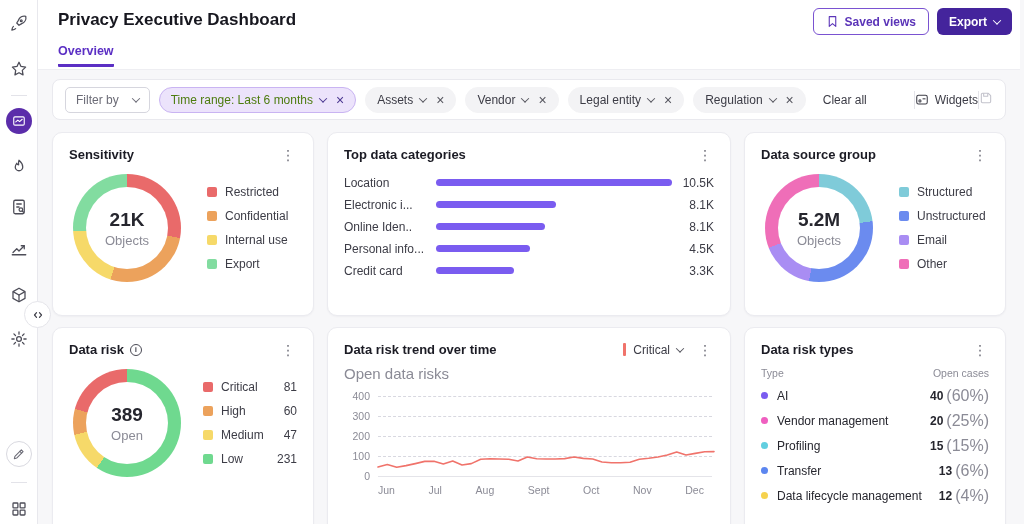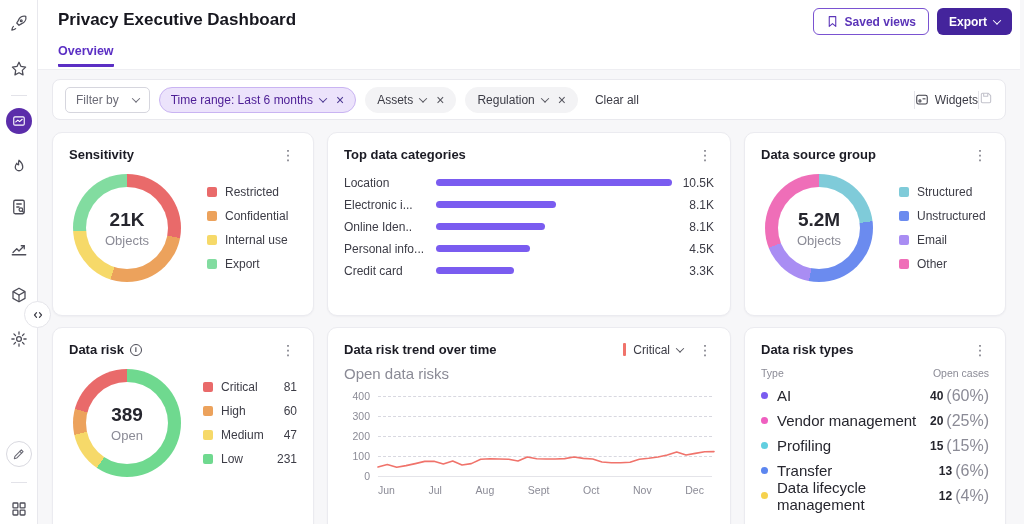--- a/index.html
+++ b/index.html
@@ -42,21 +42,21 @@
   
   .filterbar { position:absolute; left:18px; top:79px; width:954px; height:41px; background:#fff;
                border:1px solid #e9e9ee; border-radius:8px; display:flex; align-items:center; padding:0 12px; gap:9px; }
   .filter-by { display:flex; align-items:center; gap:14px; height:26px; padding:0 10px; border:1px solid #d6d6de;
                border-radius:5px; color:#6b6b76; font-size:12px; background:#fff; cursor:pointer; }
   .chip { display:flex; align-items:center; height:26px; padding:0 11px; border-radius:13px; background:#f3f3f5;
           border:1px solid #f3f3f5; font-size:12px; color:#3c3c46; cursor:pointer; white-space:nowrap; }
   .chip .chev { margin-left:7px; color:#56565f; }
   .chip .x { margin-left:10px; color:#56565f; font-size:12px; line-height:1; cursor:pointer; }
   .chip .x::before { content:"\00D7"; font-size:14px; }
-  .chip.hl { background:#ece3fb; border-color:#c9b4f2; color:#4c1d95; }
+  .chip.hl { background:#ece3fb; border-color:#c9b4f2; color:#4d7c0f; }
   .chip.hl .chev, .chip.hl .x { color:#4b3790; }
   .clear-all { font-size:12px; color:#3c3c46; margin-left:8px; cursor:pointer; }
   .fb-right { margin-left:auto; display:flex; align-items:center; gap:0; }
   .vsep { width:1px; height:18px; background:#e4e4e9; }
   .widgets-btn { display:flex; align-items:center; gap:6px; font-size:12px; color:#3c3c46; cursor:pointer; }
   .widgets-btn svg { width:14px; height:14px; }
   .save-ic { color:#c2c2cb; cursor:pointer; }
   .save-ic svg { width:14px; height:14px; }
 
   
@@ -105,21 +105,21 @@
   .ytick { position:absolute; left:0; width:26px; text-align:right; font-size:10.5px; color:#8b8b96; transform:translateY(-50%); }
   .trend-svg { position:absolute; left:34px; top:4px; overflow:visible; }
   .months { position:absolute; left:34px; top:92px; width:336px; display:flex; justify-content:space-between;
             font-size:10.5px; color:#8b8b96; padding-right:10px; }
 
   
   .rt-head { display:flex; justify-content:space-between; font-size:10.5px; color:#8b8b96; margin-top:10px; }
   .rt-rows { margin-top:4px; display:flex; flex-direction:column; }
   .rt-row { display:flex; align-items:center; height:25px; }
   .dot { width:7px; height:7px; border-radius:50%; margin-right:9px; flex:0 0 7px; }
-  .rt-label { font-size:15px; color:#26262e; }
+  .rt-label { font-size:12px; color:#26262e; }
   .rt-val { margin-left:auto; font-size:12px; color:#26262e; font-weight:700; }
   .rt-pct { font-weight:400; color:#8b8b96; margin-left:3px; }
 
   .corner-cursor { position:absolute; left:0; bottom:0; width:0; height:0;
                    border-left:13px solid #9a9aa4; border-top:13px solid transparent; }
 </style>
 </head>
 <body>
 
 <div class="screen">
@@ -223,20 +223,30 @@
         <span>Filter by</span>
         <span class="chev"></span>
       </div>
       <div class="chip hl">
         <span>Time range: Last 6 months</span>
         <span class="chev"></span>
         <span class="x"></span>
       </div>
       <div class="chip">
         <span>Assets</span>
+        <span class="chev"></span>
+        <span class="x"></span>
+      </div>
+      <div class="chip">
+        <span>Vendor</span>
+        <span class="chev"></span>
+        <span class="x"></span>
+      </div>
+      <div class="chip">
+        <span>Legal entity</span>
         <span class="chev"></span>
         <span class="x"></span>
       </div>
       <div class="chip">
         <span>Regulation</span>
         <span class="chev"></span>
         <span class="x"></span>
       </div>
       <div class="clear-all">Clear all</div>
       <div class="fb-right">

